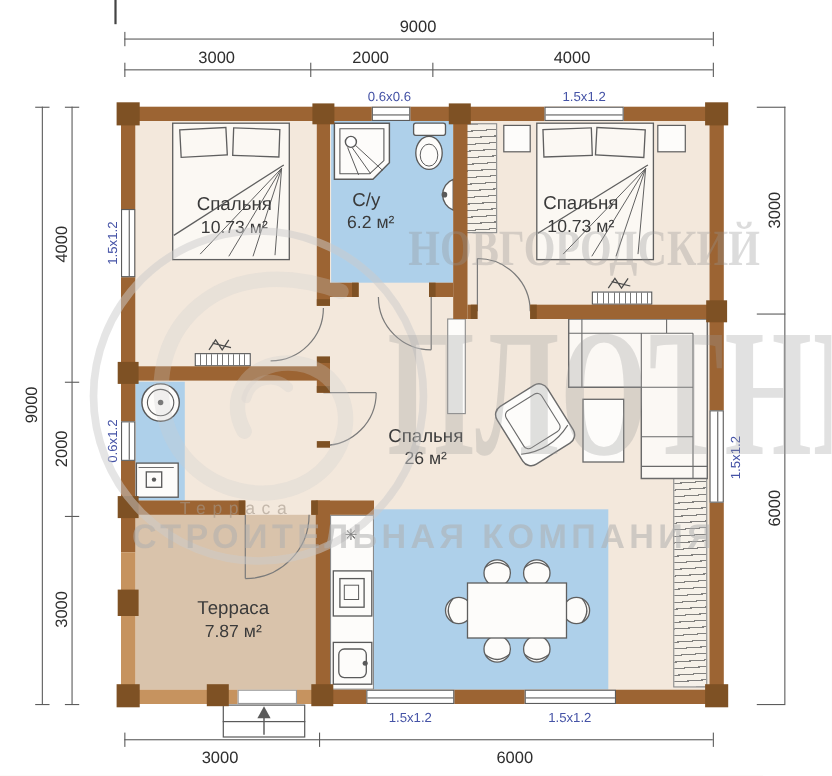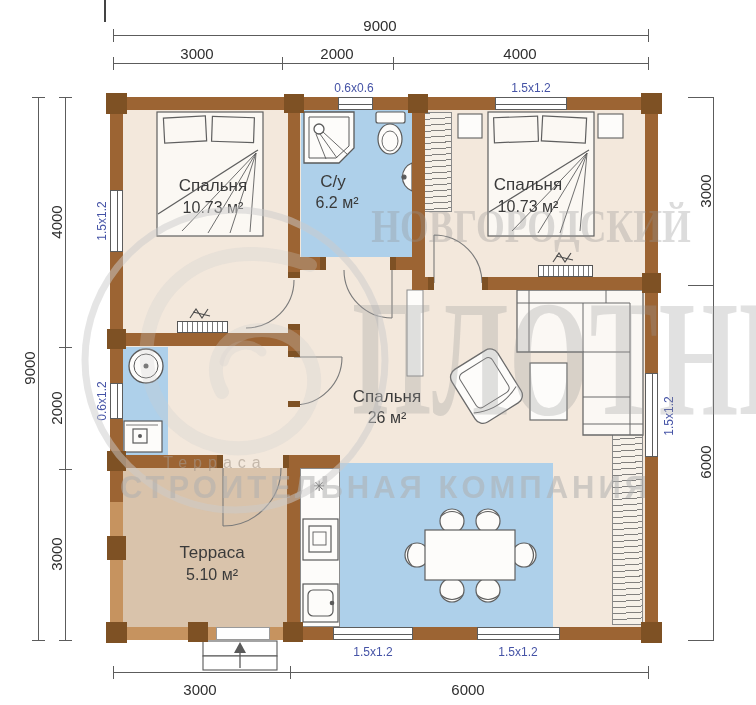--- a/index.html
+++ b/index.html
@@ -255,21 +255,21 @@
 
   <div class="lbl room-name" style="left:213px;top:186px;">Спальня</div>
   <div class="lbl room-area" style="left:213px;top:208px;">10.73 м²</div>
   <div class="lbl room-name" style="left:333px;top:182px;">С/у</div>
   <div class="lbl room-area" style="left:337px;top:203px;">6.2 м²</div>
   <div class="lbl room-name" style="left:528px;top:185px;">Спальня</div>
   <div class="lbl room-area" style="left:528px;top:207px;">10.73 м²</div>
   <div class="lbl room-name" style="left:387px;top:397px;">Спальня</div>
   <div class="lbl room-area" style="left:387px;top:418px;">26 м²</div>
   <div class="lbl room-name" style="left:212px;top:553px;">Терраса</div>
-  <div class="lbl room-area" style="left:212px;top:575px;">5.10 м²</div>
+  <div class="lbl room-area" style="left:212px;top:575px;">7.87 м²</div>
 
   <div class="lbl wlabel" style="left:354px;top:88px;">0.6x0.6</div>
   <div class="lbl wlabel" style="left:531px;top:88px;">1.5x1.2</div>
   <div class="lbl wlabel rot" style="left:102px;top:221px;">1.5x1.2</div>
   <div class="lbl wlabel rot" style="left:102px;top:401px;">0.6x1.2</div>
   <div class="lbl wlabel rot" style="left:669px;top:416px;">1.5x1.2</div>
   <div class="lbl wlabel" style="left:373px;top:652px;">1.5x1.2</div>
   <div class="lbl wlabel" style="left:518px;top:652px;">1.5x1.2</div>
 
   <div class="dline" style="left:113px;top:35px;width:535px;height:1px;"></div>

